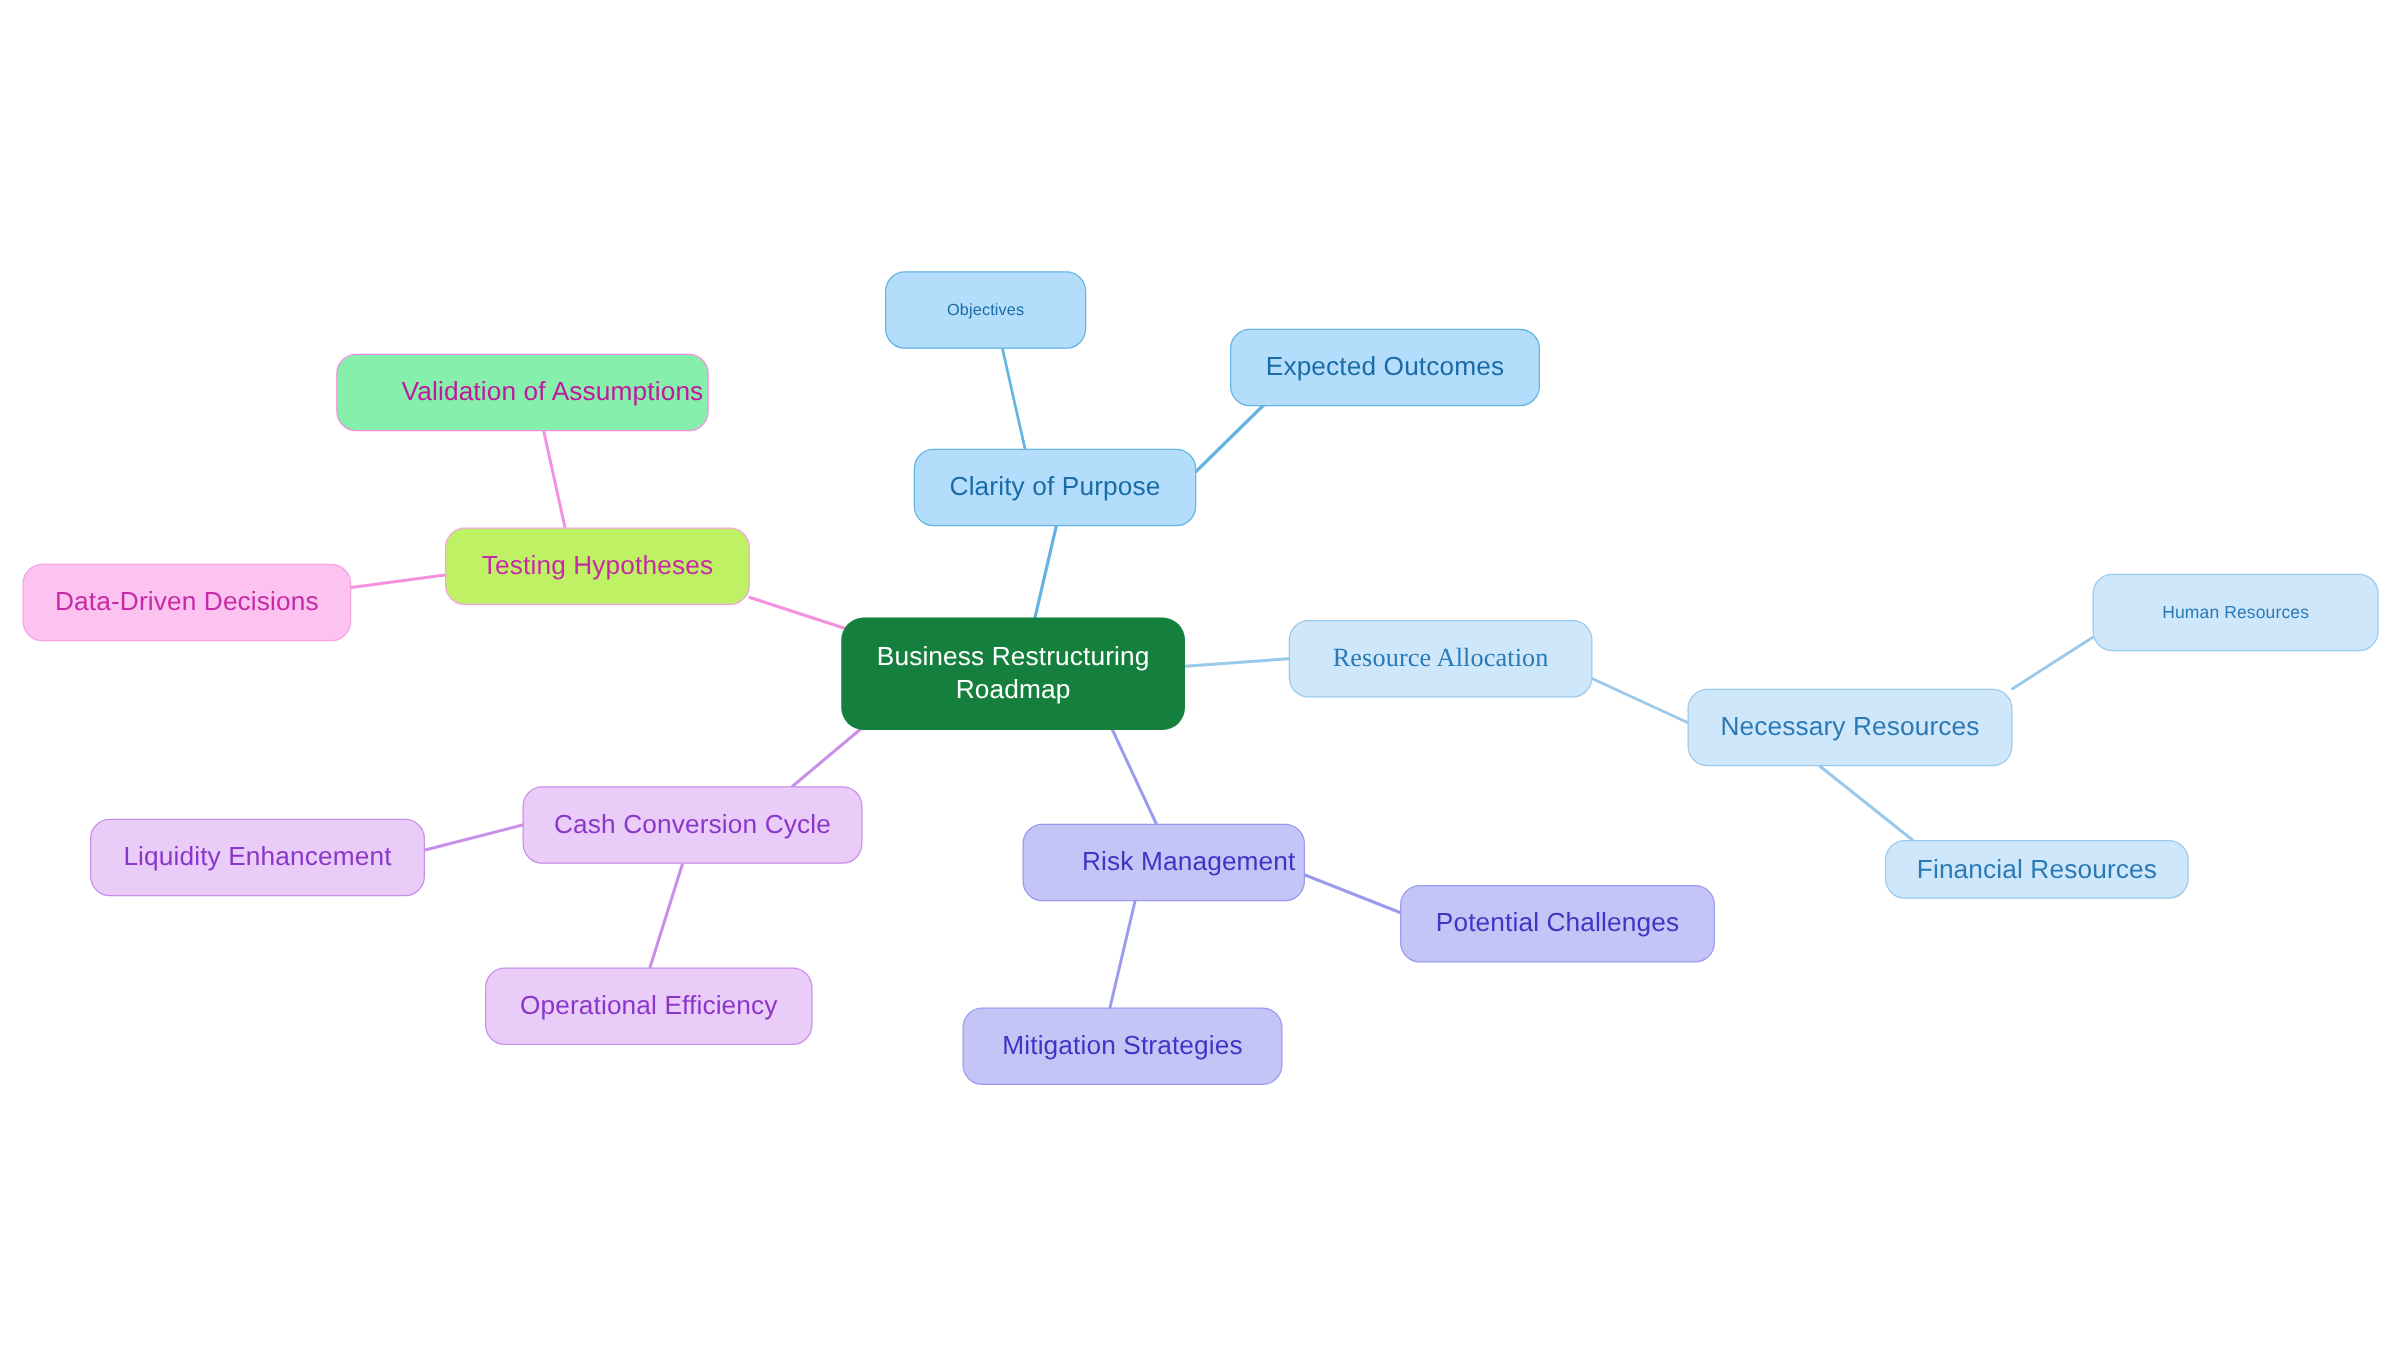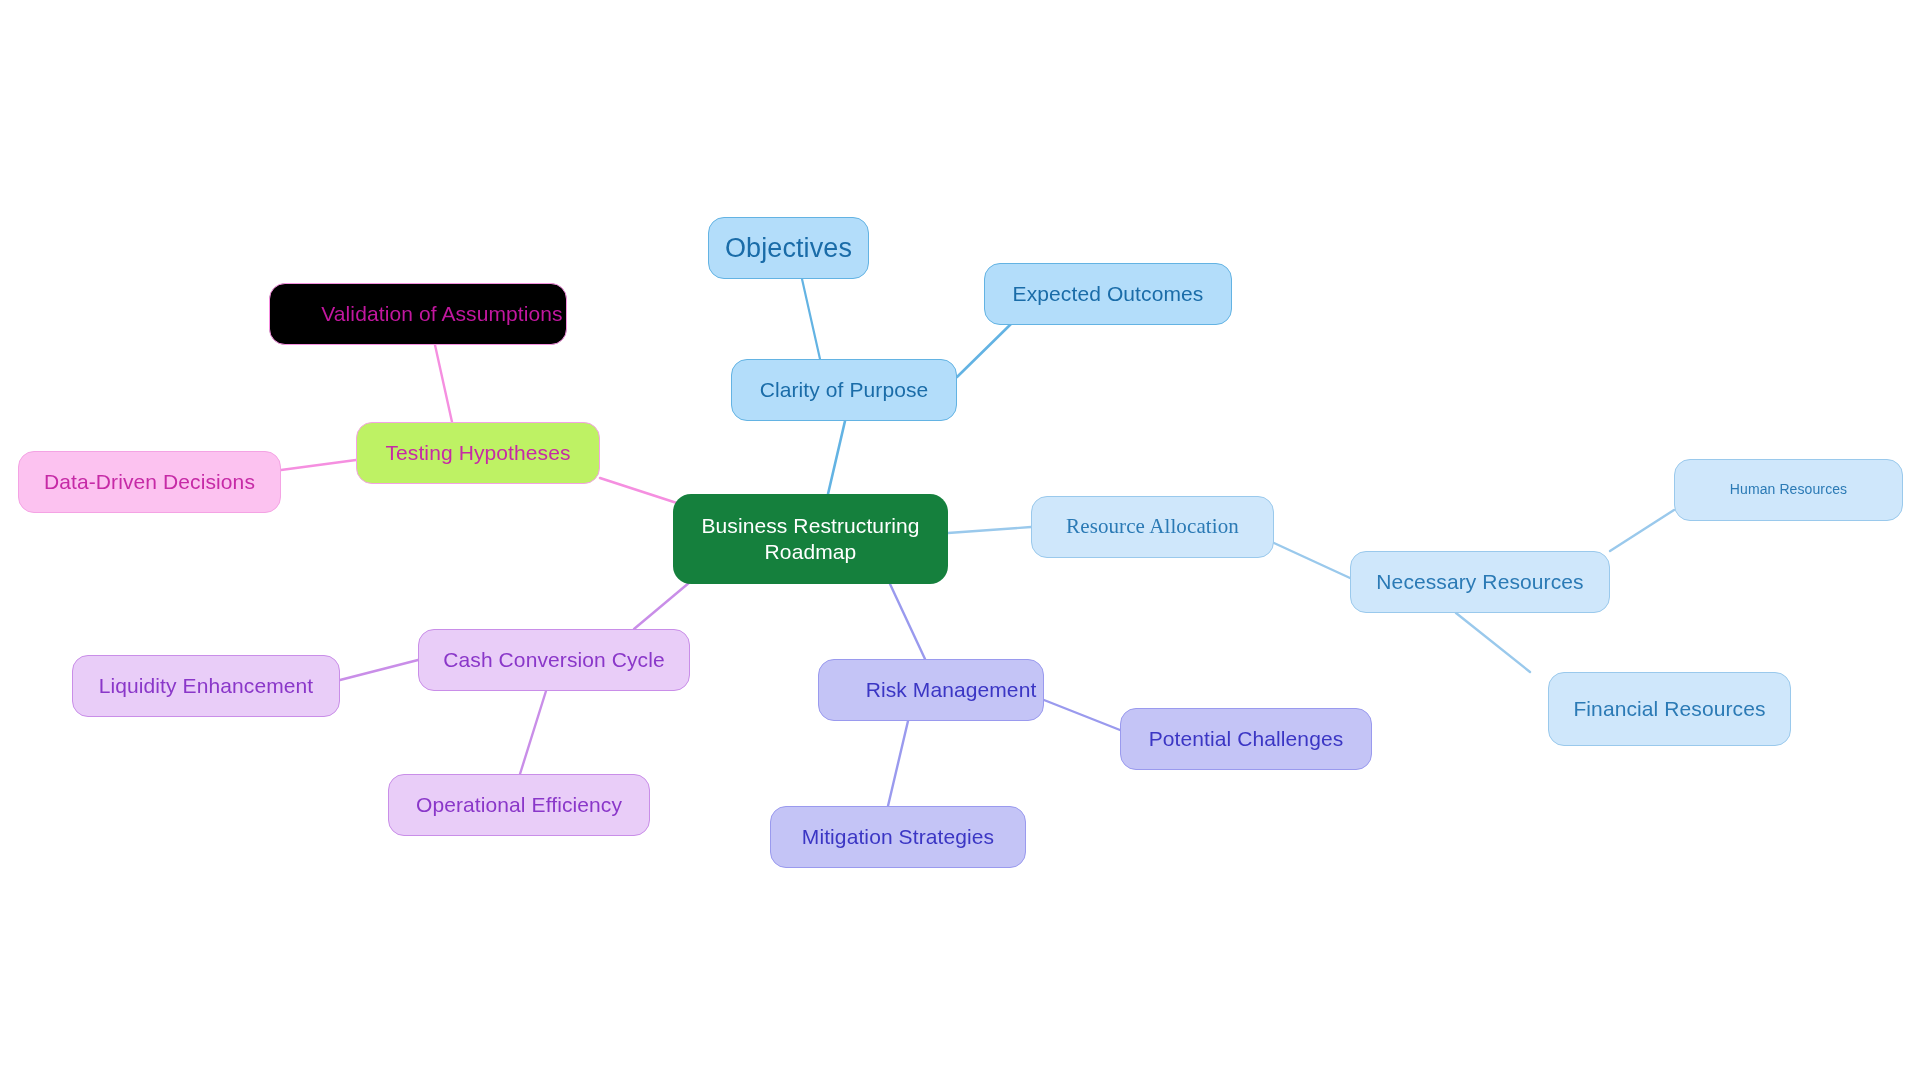--- a/index.html
+++ b/index.html
@@ -70,29 +70,29 @@
       <line x1="418" y1="660" x2="340" y2="680" stroke="#c98ee8" stroke-width="2.4" stroke-linecap="round"></line>
       <line x1="546" y1="691" x2="520" y2="774" stroke="#c98ee8" stroke-width="2.4" stroke-linecap="round"></line>
       <line x1="683" y1="505" x2="600" y2="478" stroke="#f58fe0" stroke-width="2.6" stroke-linecap="round"></line>
       <line x1="452" y1="422" x2="435" y2="345" stroke="#f58fe0" stroke-width="2.4" stroke-linecap="round"></line>
       <line x1="356" y1="460" x2="281" y2="470" stroke="#f58fe0" stroke-width="2.4" stroke-linecap="round"></line>
     </svg>
   <div id="node-layer">
       <div class="node root" style="left: 673px; top: 494px; width: 275px; height: 90px; background: #15803d; border-color: rgb(17, 24, 33); color: rgb(255, 255, 255); font-size: 21px;">Business Restructuring
 Roadmap</div>
       <div class="node leaf" style="left: 731px; top: 359px; width: 226px; height: 62px; background: rgb(179, 221, 250); border-color: rgb(99, 179, 227); color: rgb(26, 108, 168); font-size: 21px;">Clarity of Purpose</div>
-      <div class="node leaf" style="left: 708px; top: 217px; width: 161px; height: 62px; background: rgb(179, 221, 250); border-color: rgb(99, 179, 227); color: rgb(26, 108, 168); font-size: 27px;">Objectives</div>
+      <div class="node leaf" style="left: 708px; top: 217px; width: 161px; height: 62px; background: rgb(179, 221, 250); border-color: rgb(99, 179, 227); color: rgb(26, 108, 168); font-size: 13px;">Objectives</div>
       <div class="node leaf" style="left: 984px; top: 263px; width: 248px; height: 62px; background: rgb(179, 221, 250); border-color: rgb(99, 179, 227); color: rgb(26, 108, 168); font-size: 21px;">Expected Outcomes</div>
       <div class="node leaf" style="left: 1031px; top: 496px; width: 243px; height: 62px; background: rgb(207, 231, 251); border-color: rgb(154, 201, 236); color: rgb(43, 122, 181); font-size: 21px; font-family: Liberation Serif, serif;">Resource Allocation</div>
       <div class="node leaf" style="left: 1350px; top: 551px; width: 260px; height: 62px; background: rgb(207, 231, 251); border-color: rgb(154, 201, 236); color: rgb(43, 122, 181); font-size: 21px;">Necessary Resources</div>
       <div class="node leaf" style="left: 1674px; top: 459px; width: 229px; height: 62px; background: rgb(207, 231, 251); border-color: rgb(154, 201, 236); color: rgb(43, 122, 181); font-size: 14px;">Human Resources</div>
-      <div class="node leaf" style="left: 1548px; top: 672px; width: 243px; height: 74px; background: rgb(207, 231, 251); border-color: rgb(154, 201, 236); color: rgb(43, 122, 181); font-size: 21px;">Financial Resources</div>
+      <div class="node leaf" style="left: 1508px; top: 672px; width: 243px; height: 47px; background: rgb(207, 231, 251); border-color: rgb(154, 201, 236); color: rgb(43, 122, 181); font-size: 21px;">Financial Resources</div>
       <div class="node leaf" style="left: 818px; top: 659px; width: 226px; height: 62px; background: rgb(196, 196, 246); border-color: rgb(154, 154, 238); color: rgb(59, 54, 196); font-size: 21px; padding-left: 40px;">Risk Management</div>
       <div class="node leaf" style="left: 1120px; top: 708px; width: 252px; height: 62px; background: rgb(196, 196, 246); border-color: rgb(154, 154, 238); color: rgb(59, 54, 196); font-size: 21px;">Potential Challenges</div>
       <div class="node leaf" style="left: 770px; top: 806px; width: 256px; height: 62px; background: rgb(196, 196, 246); border-color: rgb(154, 154, 238); color: rgb(59, 54, 196); font-size: 21px; text-align: center;">Mitigation Strategies</div>
       <div class="node leaf" style="left: 418px; top: 629px; width: 272px; height: 62px; background: rgb(233, 205, 248); border-color: rgb(201, 142, 232); color: rgb(138, 55, 201); font-size: 21px;">Cash Conversion Cycle</div>
       <div class="node leaf" style="left: 72px; top: 655px; width: 268px; height: 62px; background: rgb(233, 205, 248); border-color: rgb(201, 142, 232); color: rgb(138, 55, 201); font-size: 21px;">Liquidity Enhancement</div>
       <div class="node leaf" style="left: 388px; top: 774px; width: 262px; height: 62px; background: rgb(233, 205, 248); border-color: rgb(201, 142, 232); color: rgb(138, 55, 201); font-size: 21px;">Operational Efficiency</div>
       <div class="node leaf" style="left: 356px; top: 422px; width: 244px; height: 62px; background: #bef264; border-color: rgb(244, 163, 228); color: rgb(198, 42, 166); font-size: 21px;">Testing Hypotheses</div>
-      <div class="node leaf" style="left: 269px; top: 283px; width: 298px; height: 62px; background: #000000; border-color: rgb(245, 143, 224); color: rgb(194, 23, 159); font-size: 21px; padding-left: 48px;">Validation of Assumptions</div>
+      <div class="node leaf" style="left: 269px; top: 283px; width: 298px; height: 62px; background: #86efac; border-color: rgb(245, 143, 224); color: rgb(194, 23, 159); font-size: 21px; padding-left: 48px;">Validation of Assumptions</div>
       <div class="node leaf" style="left: 18px; top: 451px; width: 263px; height: 62px; background: rgb(252, 194, 240); border-color: rgb(244, 163, 228); color: rgb(198, 42, 166); font-size: 21px;">Data-Driven Decisions</div>
     </div>
 </div>
 
 </body></html>

